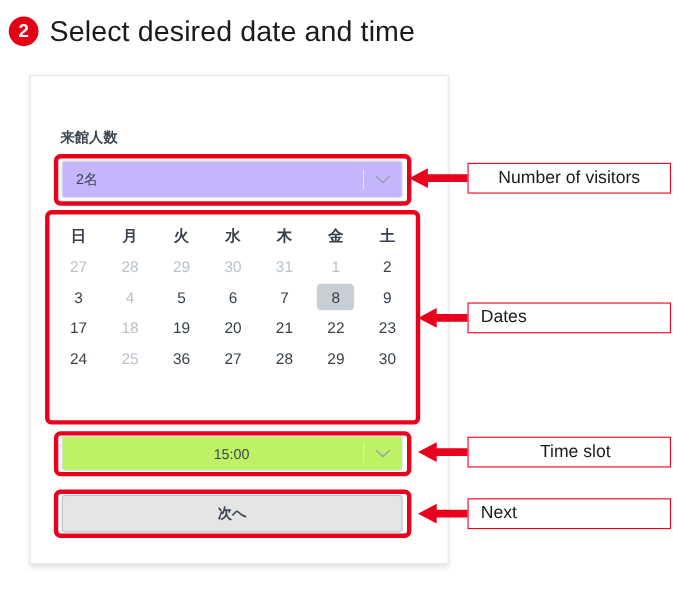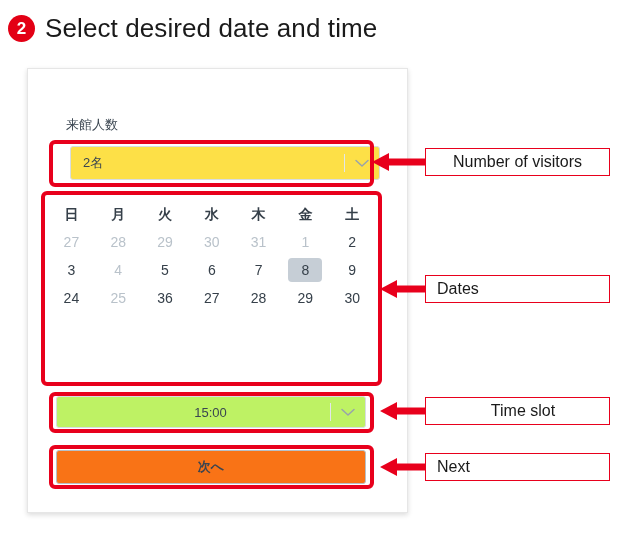--- a/index.html
+++ b/index.html
@@ -55,35 +55,35 @@
     height: 445px;
     background: #ffffff;
     border: 1px solid #e6e6e6;
     box-shadow: 0 2px 5px rgba(0,0,0,0.14);
     box-sizing: border-box;
   }
 
   
   #visitors-label {
     position: absolute;
-    left: 66px;
+    left: 55px;
     top: 116px;
     font-size: 13px;
     color: #3a4550;
-    font-weight: normal;
+    font-weight: bold;
   }
   #visitors-select {
     position: absolute;
-    left: 70px;
+    left: 56px;
     top: 146px;
     width: 310px;
     height: 34px;
     border: 1px solid #d8dde2;
     border-radius: 3px;
-    background: #fde047;
+    background: #c4b5fd;
     box-sizing: border-box;
     display: flex;
     align-items: center;
   }
   #visitors-value {
     font-size: 13px;
     color: #3a4550;
     padding-left: 12px;
     flex: 1 1 auto;
   }
@@ -196,21 +196,21 @@
     padding-left: 34px;
   }
 
   
   #next-button {
     position: absolute;
     left: 56px;
     top: 450px;
     width: 310px;
     height: 34px;
-    background: #f97316;
+    background: #e5e5e5;
     border: 1px solid #b7bfc7;
     border-radius: 3px;
     box-sizing: border-box;
     display: flex;
     align-items: center;
     justify-content: center;
     font-size: 13px;
     color: #3b4450;
     font-weight: bold;
     cursor: pointer;
@@ -342,20 +342,43 @@
         </div>
         <div class="cal-cell selected">
           <div class="daybox">8</div>
         </div>
         <div class="cal-cell">
           <div class="daybox">9</div>
         </div>
       </div>
       <div class="cal-row">
         <div class="cal-cell">
+          <div class="daybox">17</div>
+        </div>
+        <div class="cal-cell muted">
+          <div class="daybox">18</div>
+        </div>
+        <div class="cal-cell">
+          <div class="daybox">19</div>
+        </div>
+        <div class="cal-cell">
+          <div class="daybox">20</div>
+        </div>
+        <div class="cal-cell">
+          <div class="daybox">21</div>
+        </div>
+        <div class="cal-cell">
+          <div class="daybox">22</div>
+        </div>
+        <div class="cal-cell">
+          <div class="daybox">23</div>
+        </div>
+      </div>
+      <div class="cal-row">
+        <div class="cal-cell">
           <div class="daybox">24</div>
         </div>
         <div class="cal-cell muted">
           <div class="daybox">25</div>
         </div>
         <div class="cal-cell">
           <div class="daybox">36</div>
         </div>
         <div class="cal-cell">
           <div class="daybox">27</div>

